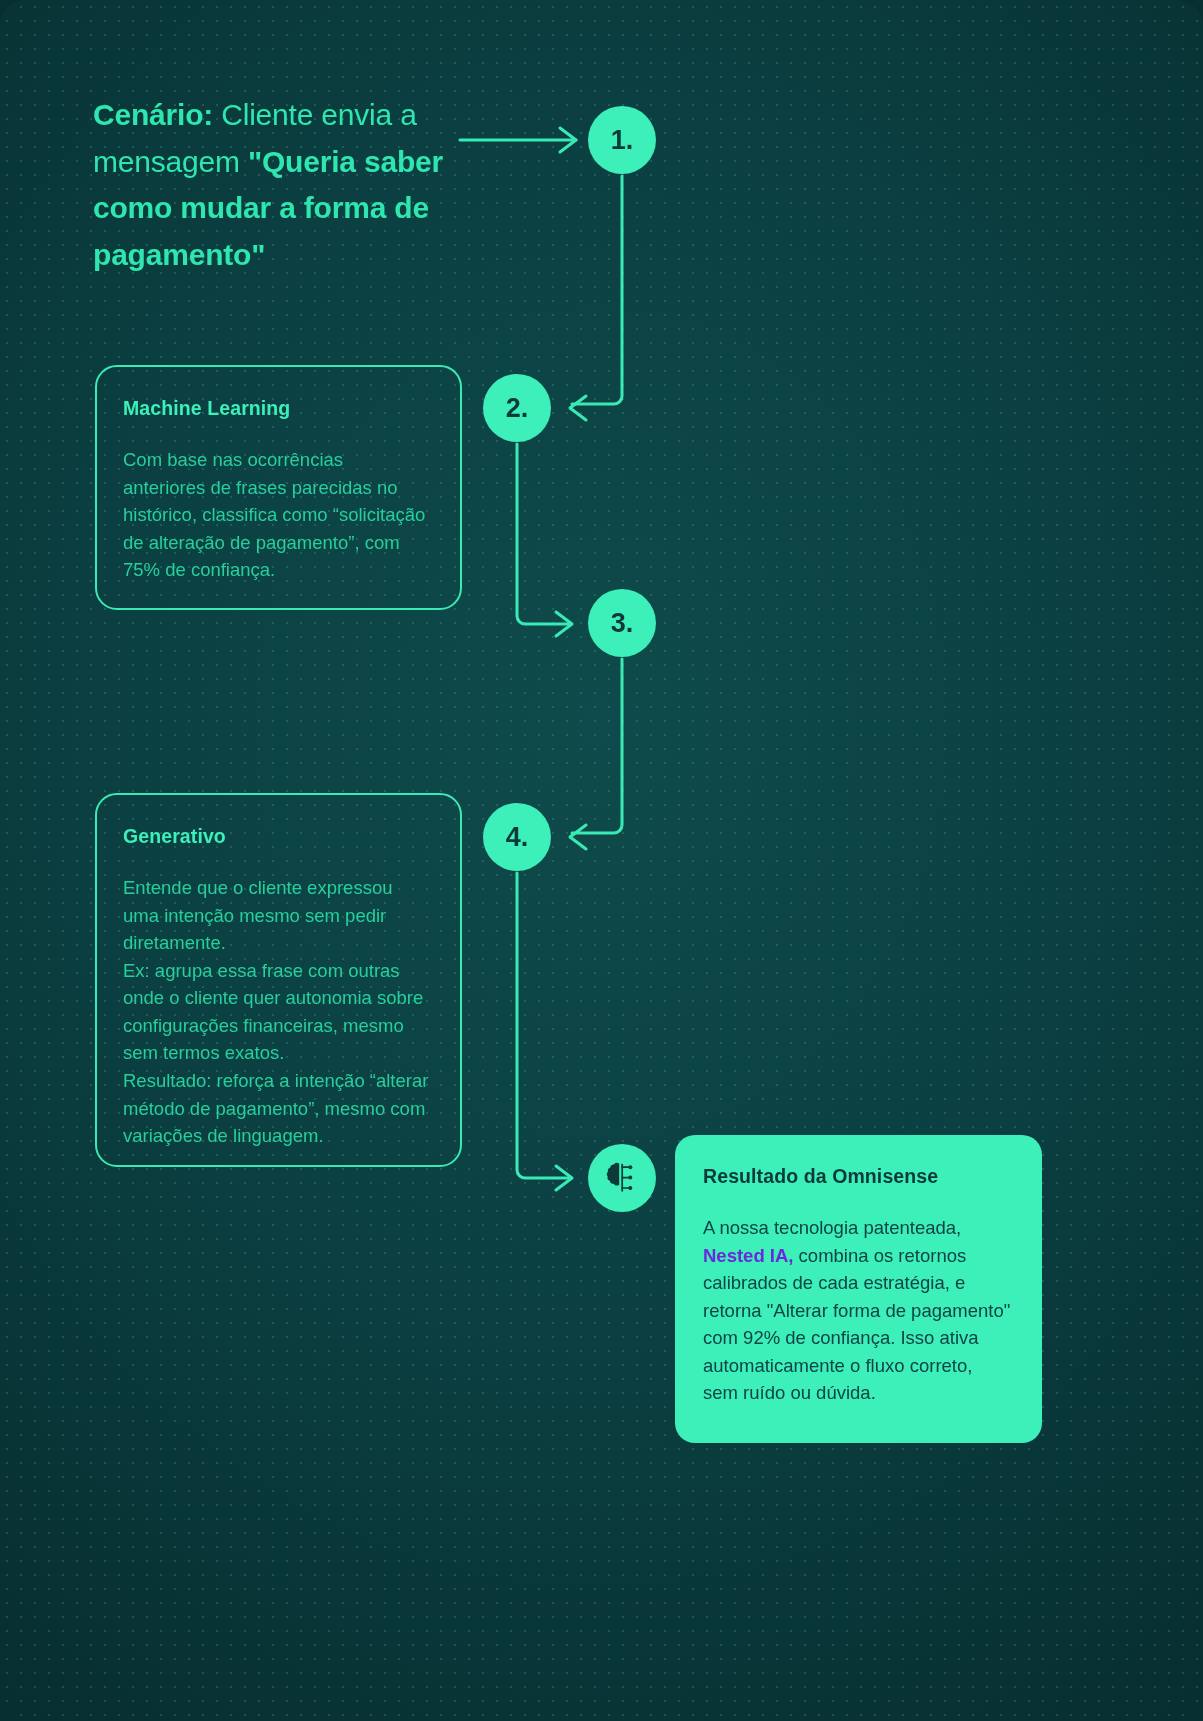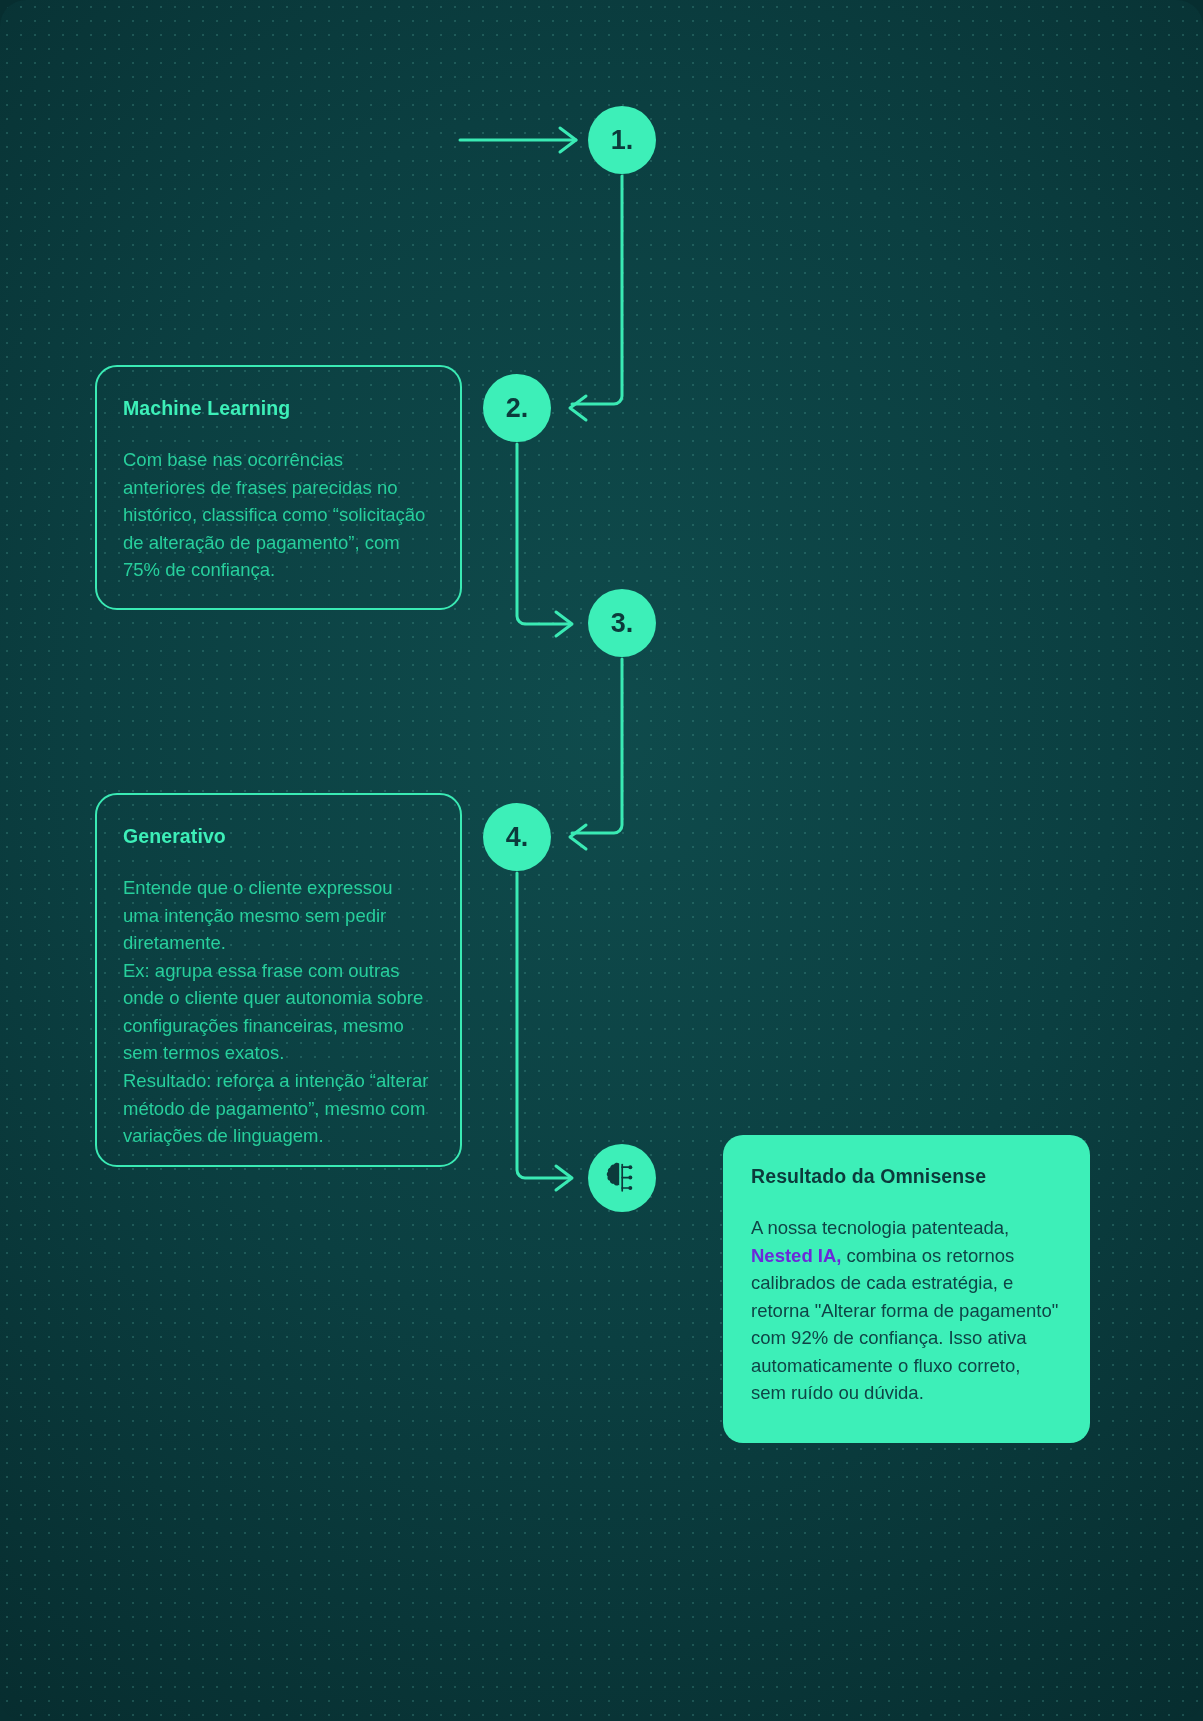--- a/index.html
+++ b/index.html
@@ -69,21 +69,21 @@
   .card.outline { background: transparent; }
 
   .card.c1 { left: 675px; top: 90px;  width: 367px; padding: 31px 30px 34px 28px; }
   .card.c2 { left: 95px;  top: 365px; width: 367px; padding: 30px 30px 24px 26px; }
   .card.c3 { left: 675px; top: 574px; width: 367px; padding: 31px 30px 34px 28px; }
   .card.c4 { left: 95px;  top: 793px; width: 367px; padding: 30px 30px 15px 26px; }
 
   .card.c5 {
     left: 675px; top: 1135px; width: 367px;
     padding: 30px 30px 36px 28px;
-    background: #3defb8; border: none; border-radius: 20px; margin-left: 48px;
+    background: #3defb8; border: none; border-radius: 20px;
   }
   .card.c5 .ct { color: #0c3a3b; font-size: 19.5px; }
   .card.c5 .cb { color: #0f4446; }
   .card.c5 .cb b { font-weight: 700; color: #6d28d9; }
 </style>
 </head>
 <body>
 
 <div id="stage">
 
@@ -100,20 +100,23 @@
       <path d="M556 612 L 572 624 L 556 636"></path>
 
       <path d="M622 659 V 825 a 8 8 0 0 1 -8 8 H 572"></path>
       <path d="M586 825 L 570 837 L 586 849"></path>
 
       <path d="M517 873 V 1170 a 8 8 0 0 0 8 8 H 570"></path>
       <path d="M556 1166 L 572 1178 L 556 1190"></path>
     </g>
   </svg>
 
+  <div class="title">
+    <b>Cenário:</b><span> Cliente envia a mensagem </span><b>"Queria saber como mudar a forma de pagamento"</b>
+  </div>
 
   <div class="node n1">
     <span>1.</span>
   </div>
   <div class="node n2">
     <span>2.</span>
   </div>
   <div class="node n3">
     <span>3.</span>
   </div>

